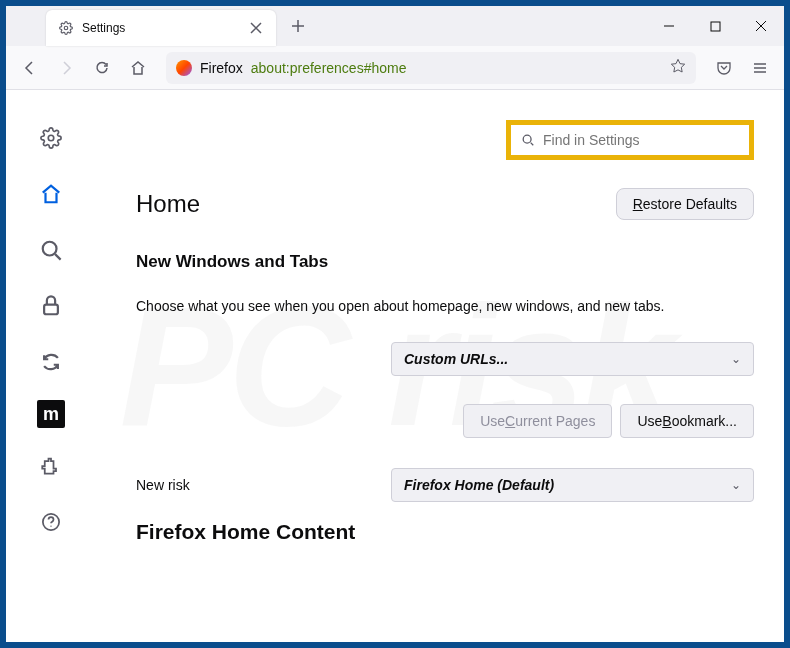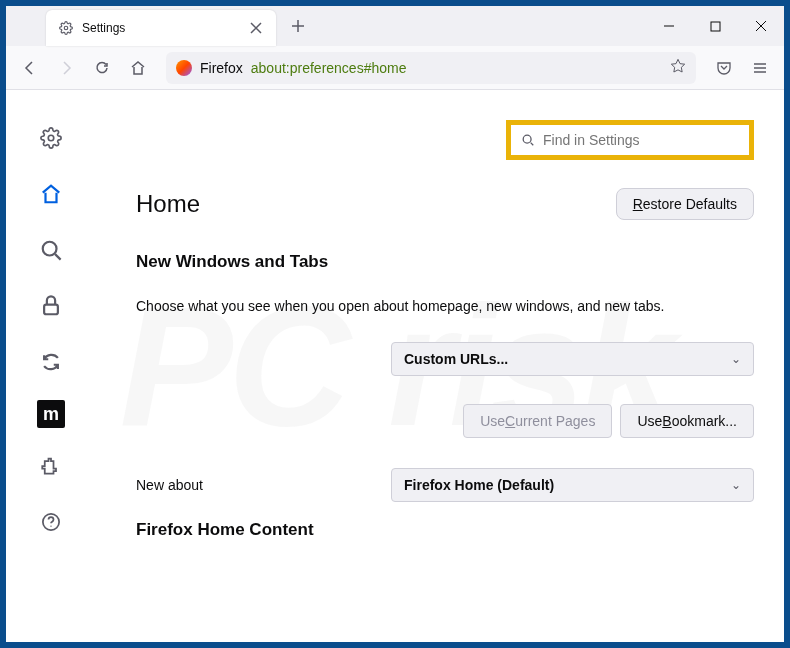--- a/index.html
+++ b/index.html
@@ -42,31 +42,31 @@
     .page-title { font-size: 24px; font-weight: 400; color: #0c0c0d; }
     .restore-btn { padding: 7px 16px; background: #f0f0f4; border: 1px solid #cfcfd8; border-radius: 8px; font-size: 14px; cursor: pointer; color: #0c0c0d; }
     .restore-btn .u { text-decoration: underline; }
     
     .section-title { font-size: 17px; font-weight: 600; color: #0c0c0d; margin-bottom: 26px; }
     .section-desc { font-size: 14px; color: #0c0c0d; margin-bottom: 28px; }
     
     .form-row { display: flex; align-items: center; margin-bottom: 10px; }
     .form-label { width: 255px; font-size: 14px; color: #0c0c0d; }
     .dropdown { flex: 1; height: 34px; background: #f0f0f4; border: 1px solid #cfcfd8; border-radius: 4px; display: flex; align-items: center; justify-content: space-between; padding: 0 12px; cursor: pointer; }
-    .dropdown-text { font-size: 14px; font-weight: 600; color: #0c0c0d; }
+    .dropdown-text { font-size: 14px; font-weight: 600; color: #0c0c0d; font-style: italic; }
     .chev { color: #5b5b66; font-size: 12px; }
     
     .url-input { flex: 1; height: 34px; border: 1px solid #8f8f9d; border-radius: 4px; padding: 0 10px; font-size: 14px; outline: none; }
     
     .btn-row { display: flex; gap: 8px; justify-content: flex-end; margin-top: 8px; margin-bottom: 20px; }
     .btn { height: 34px; padding: 4px 16px; background: #f0f0f4; border: 1px solid #cfcfd8; border-radius: 4px; font-size: 14px; cursor: pointer; color: #0c0c0d; display: flex; align-items: center; }
     .btn.disabled { color: #8f8f9d; }
     .btn .u { text-decoration: underline; }
     
-    .fh-title { font-size: 17px; font-weight: 600; margin-top: 18px; color: #0c0c0d; }
+    .fh-title { font-size: 21px; font-weight: 600; margin-top: 18px; color: #0c0c0d; }
     
     svg { pointer-events: none; }
   </style>
 </head>
 <body>
 
 <div class="titlebar">
   <div class="tab">
     <span class="tab-icon">
       <svg width="14" height="14" viewBox="0 0 24 24" fill="none" stroke="#5b5b66" stroke-width="2">
@@ -226,21 +226,21 @@
 
     <div class="form-row">
       <div class="form-label"></div>
       <div class="btn-row" style="flex:1;">
         <button class="btn disabled">Use <span class="u">C</span><span>urrent Pages</span></button>
         <button class="btn">Use <span class="u">B</span><span>ookmark...</span></button>
       </div>
     </div>
 
     <div class="form-row">
-      <div class="form-label">New about</div>
+      <div class="form-label">New risk</div>
       <div class="dropdown">
         <span class="dropdown-text">Firefox Home (Default)</span>
         <span class="chev">⌄</span>
       </div>
     </div>
 
     <h2 class="fh-title">Firefox Home Content</h2>
   </div>
 </div>
 

